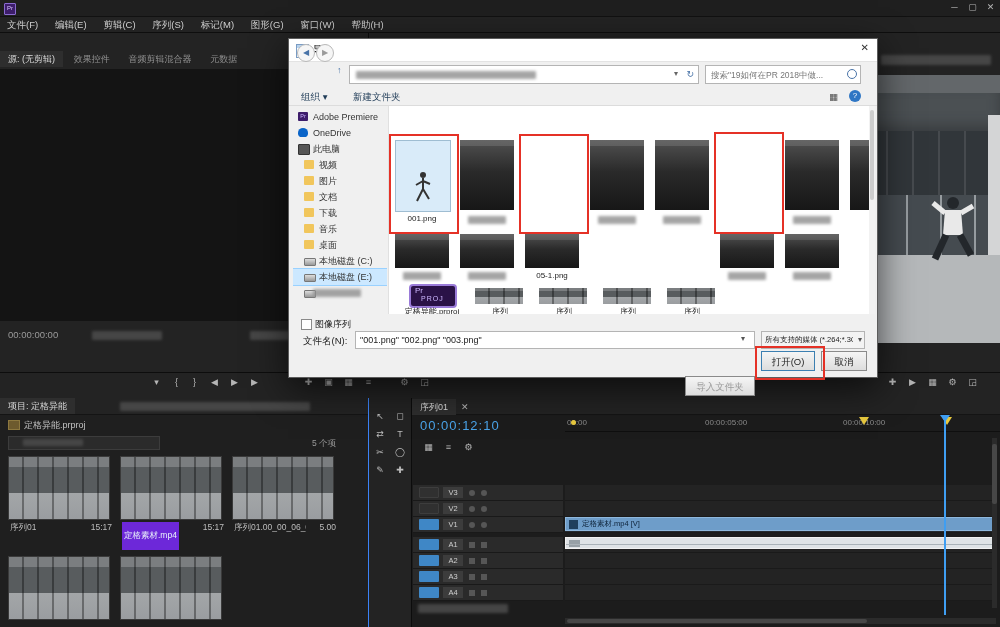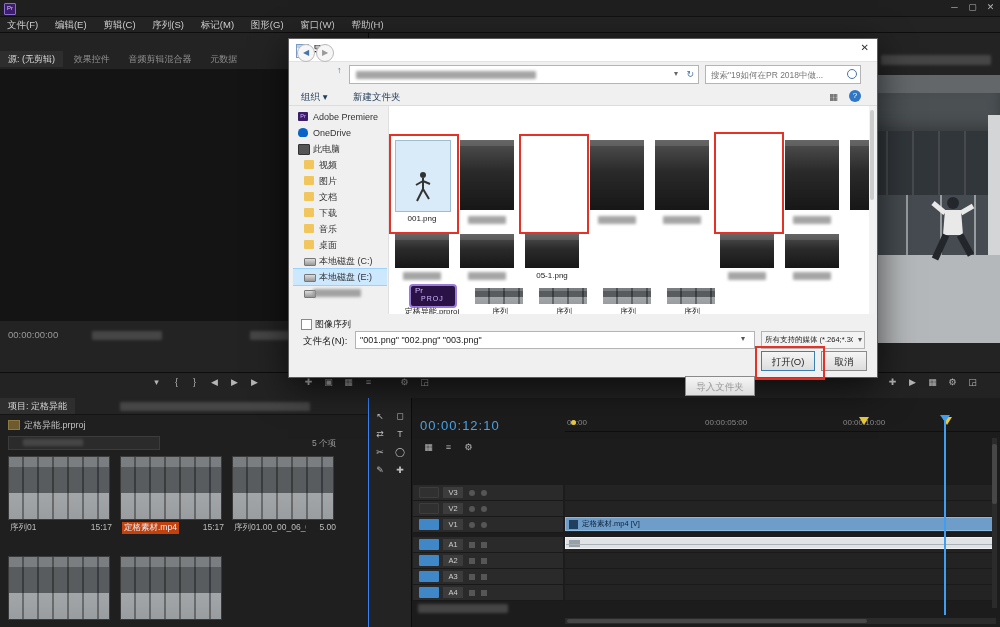--- a/index.html
+++ b/index.html
@@ -142,21 +142,21 @@
     <span class="abs" style="left:312px;top:40px;font-size:8.5px;color:#9a9a9a;">5 个项</span>
 
     <div class="abs" style="left:8px;top:58px;width:104px;height:96px;">
       <div class="card-img" style="left:0;top:0;"></div>
       <span class="card-label" style="left:2px;top:66px;max-width:70px;">序列01</span>
       <span class="card-label" style="right:0;top:66px;">15:17</span>
     </div>
 
     <div class="abs" style="left:120px;top:58px;width:104px;height:96px;">
       <div class="card-img" style="left:0;top:0;"></div>
-      <span class="card-label" style="left:2px;top:66px;max-width:76px;background:#c2410c;color:#eaf3fb;padding:0 2px;">定格素材.mp4</span>
+      <span class="card-label" style="left:2px;top:66px;max-width:76px;background:#6d28d9;color:#eaf3fb;padding:8px 2px;">定格素材.mp4</span>
       <span class="card-label" style="right:0;top:66px;">15:17</span>
     </div>
 
     <div class="abs" style="left:232px;top:58px;width:104px;height:96px;">
       <div class="card-img" style="left:0;top:0;"></div>
       <span class="card-label" style="left:2px;top:66px;max-width:72px;">序列01.00_00_06_08...</span>
       <span class="card-label" style="right:0;top:66px;">5.00</span>
     </div>
 
     <div class="abs" style="left:8px;top:150px;width:104px;height:78px;">
@@ -176,20 +176,24 @@
     </div>
     <div style="position:absolute;left:21px;top:8px;width:20px;">
       <span class="toolico">◻</span>
       <span class="toolico">T</span>
       <span class="toolico">◯</span>
       <span class="toolico">✚</span>
     </div>
   </div>
 
   <div class="abs" style="left:412px;top:398px;width:588px;height:229px;background:#1c1c1c;">
+    <div class="abs" style="left:0;top:0;width:588px;height:16px;background:#232323;border-bottom:1px solid #141414;">
+      <span class="tab active">序列01</span>
+      <span class="tico" style="width:12px;">✕</span>
+    </div>
     <span class="abs" style="left:8px;top:20px;font-size:13px;color:#4aa3e8;letter-spacing:1px;">00:00:12:10</span>
     <span class="tico abs" style="left:8px;top:40px;">▦</span>
     <span class="tico abs" style="left:28px;top:40px;">≡</span>
     <span class="tico abs" style="left:48px;top:40px;">⚙</span>
 
     <div class="abs" style="left:153px;top:17px;width:435px;height:16px;background:#1c1c1c;border-bottom:1px solid #0f0f0f;">
       <span style="position:absolute;left:2px;top:3px;font-size:8px;color:#8a8a8a;">00:00</span>
       <span style="position:absolute;left:140px;top:3px;font-size:8px;color:#8a8a8a;">00:00:05:00</span>
       <span style="position:absolute;left:278px;top:3px;font-size:8px;color:#8a8a8a;">00:00:10:00</span>
       <div style="position:absolute;left:6px;top:5px;width:5px;height:5px;background:#e8c93e;border-radius:50%;"></div>

